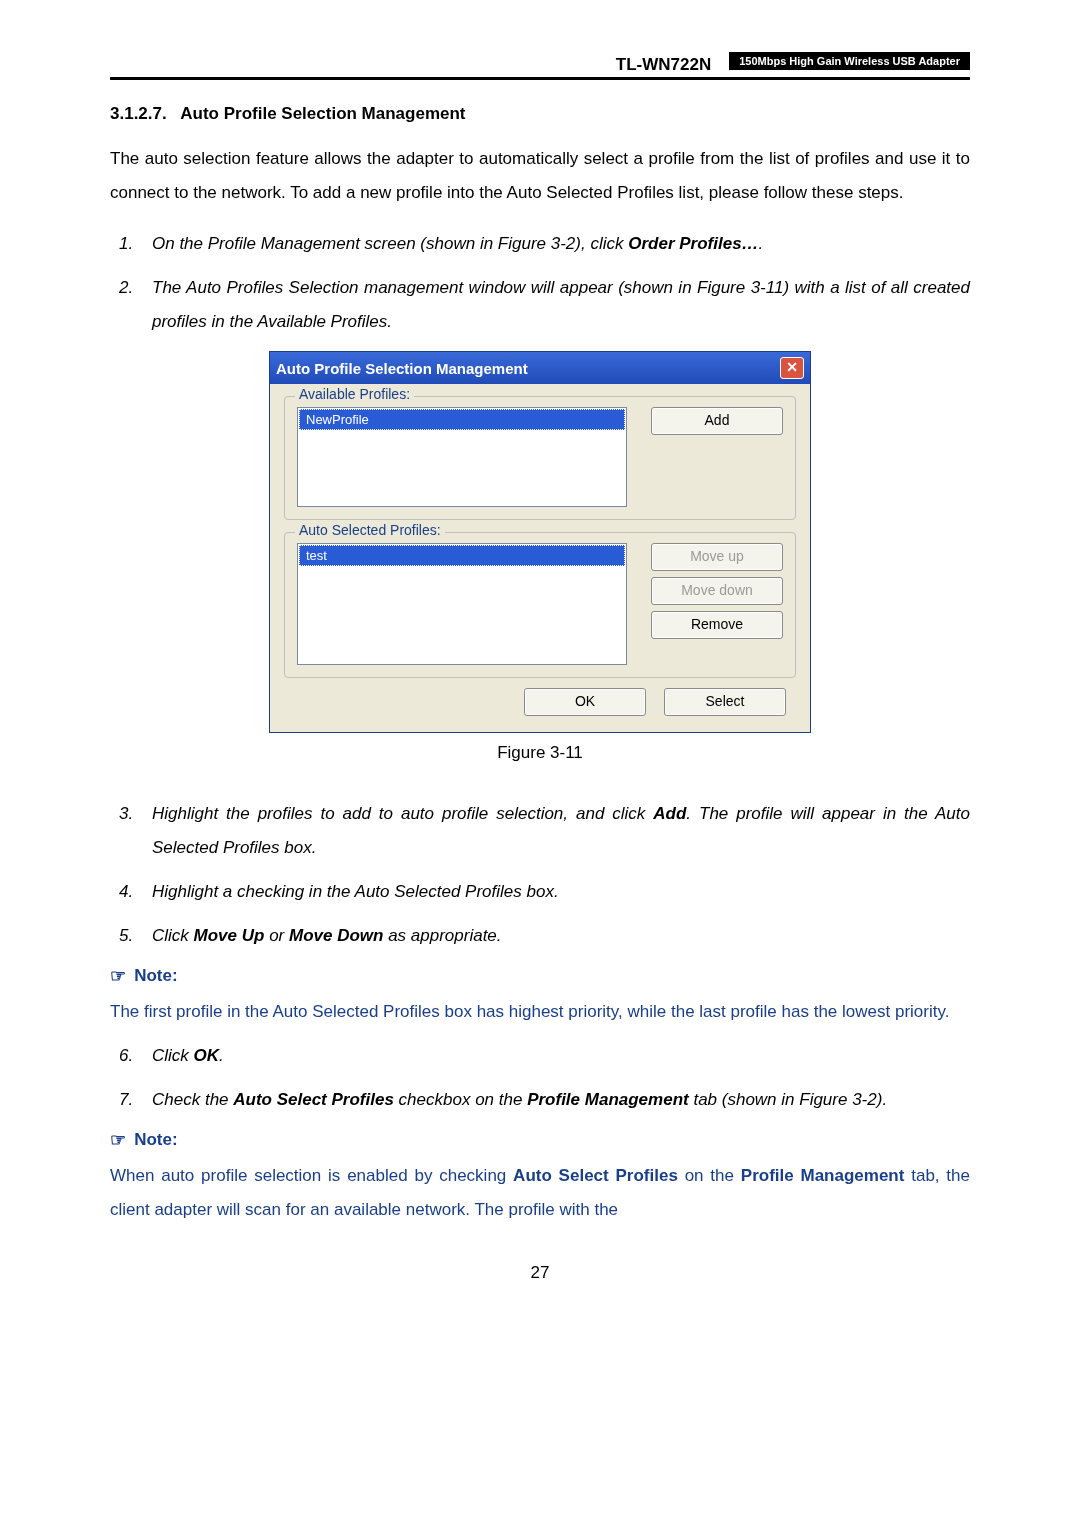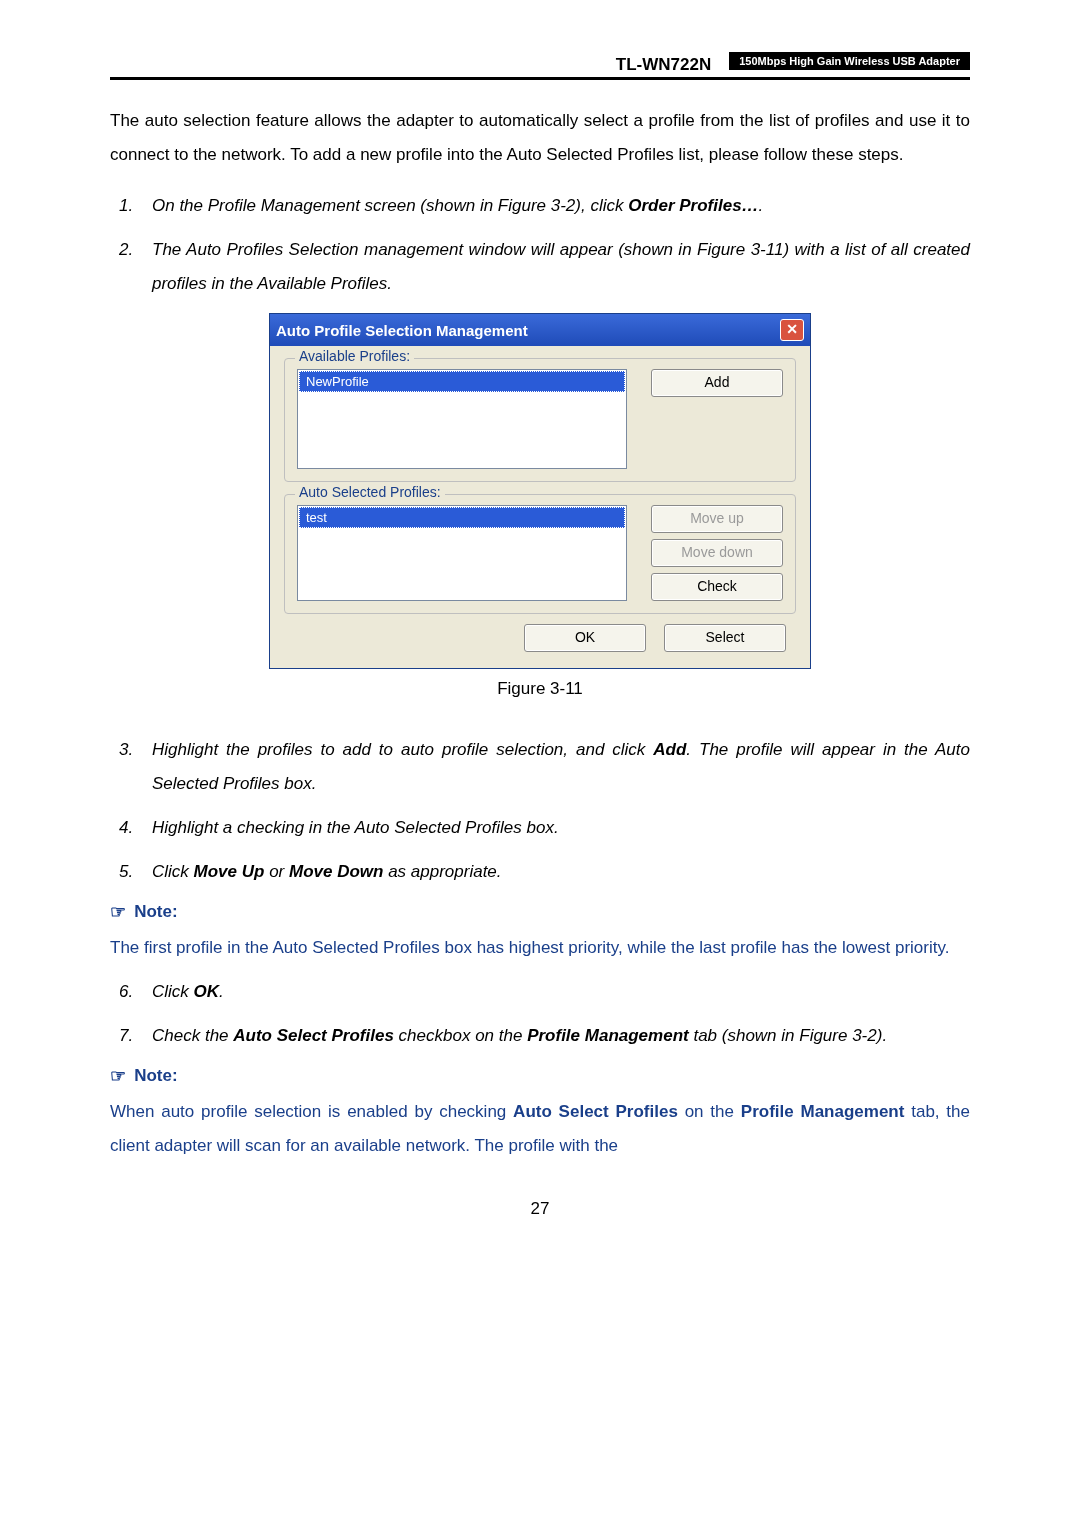--- a/index.html
+++ b/index.html
@@ -118,21 +118,21 @@
     gap: 24px;
   }
   .listbox {
     flex: 1;
     background: #fff;
     border: 1px solid #7a8aa0;
     height: 100px;
     box-sizing: border-box;
     padding: 0;
   }
-  .listbox.short { height: 96px; }
+  .listbox.short { height: 122px; }
   .list-item {
     background: #2a5bd7;
     color: #fff;
     font-size: 13px;
     padding: 2px 6px;
     border: 1px dotted #fff;
     margin: 1px;
   }
   .btn-col {
     display: flex;
@@ -198,20 +198,25 @@
 <div class="page">
 
   <div class="header-bar">
     <div class="header-wrap">
       <span class="header-inner">150Mbps High Gain Wireless USB Adapter</span>
       <span class="header-model">TL-WN722N</span>
       <div class="clear"></div>
     </div>
   </div>
 
+  <div class="section-heading">
+    <span>3.1.2.7.</span>
+    &nbsp;
+    <span>Auto Profile Selection Management</span>
+  </div>
 
   <p class="body-justify">The auto selection feature allows the adapter to automatically select a profile from the list of profiles and use it to connect to the network. To add a new profile into the Auto Selected Profiles list, please follow these steps.</p>
 
   <ol class="steps">
     <li>
       <span>On the Profile Management screen (shown in Figure 3-2), click </span><span class="bold">Order Profiles…</span><span>.</span>
     </li>
     <li>The Auto Profiles Selection management window will appear (shown in Figure 3-11) with a list of all created profiles in the Available Profiles.</li>
   </ol>
 
@@ -236,21 +241,21 @@
 
       <div class="groupbox">
         <div class="group-legend">Auto Selected Profiles:</div>
         <div class="group-row">
           <div class="listbox short">
             <div class="list-item">test</div>
           </div>
           <div class="btn-col">
             <div class="winbtn disabled">Move up</div>
             <div class="winbtn disabled">Move down</div>
-            <div class="winbtn">Check</div>
+            <div class="winbtn">Remove</div>
           </div>
         </div>
       </div>
 
       <div class="bottom-btns">
         <div class="winbtn">OK</div>
         <div class="winbtn">Select</div>
       </div>
     </div>
   </div>

